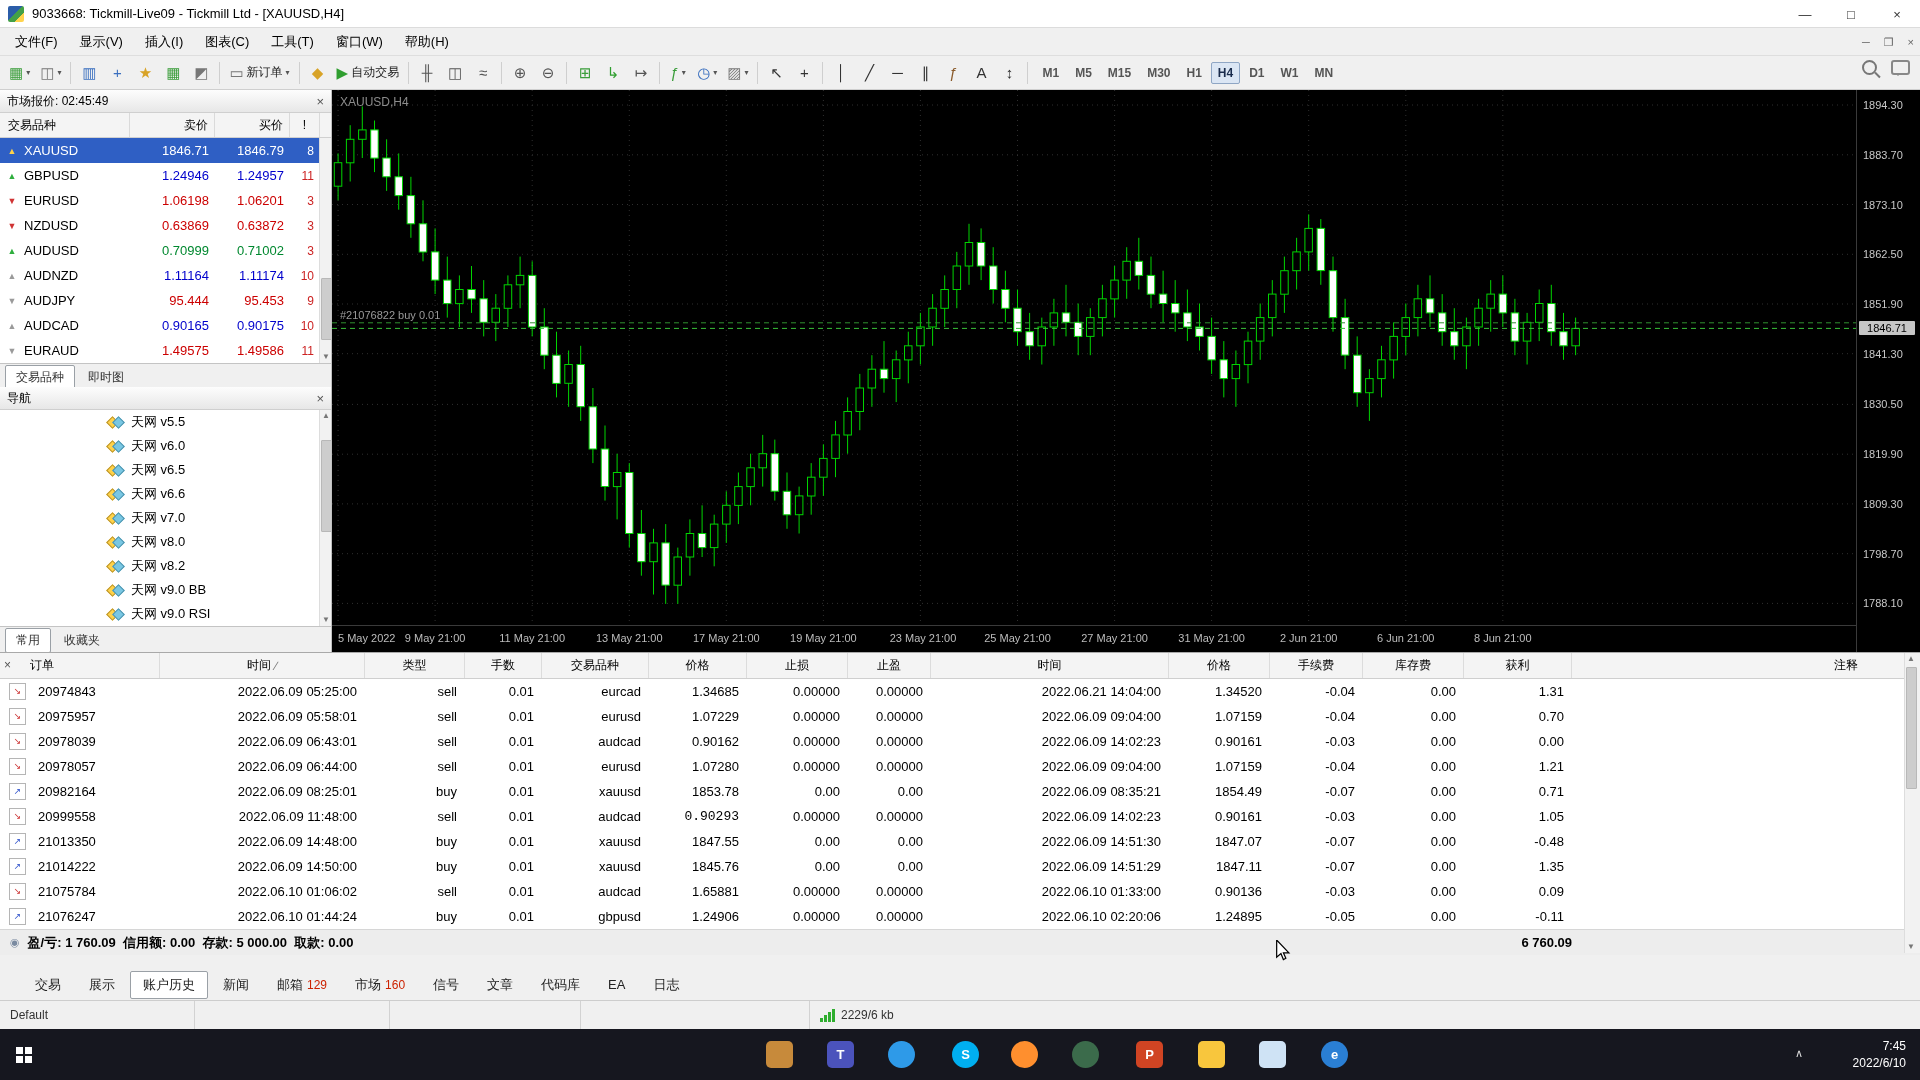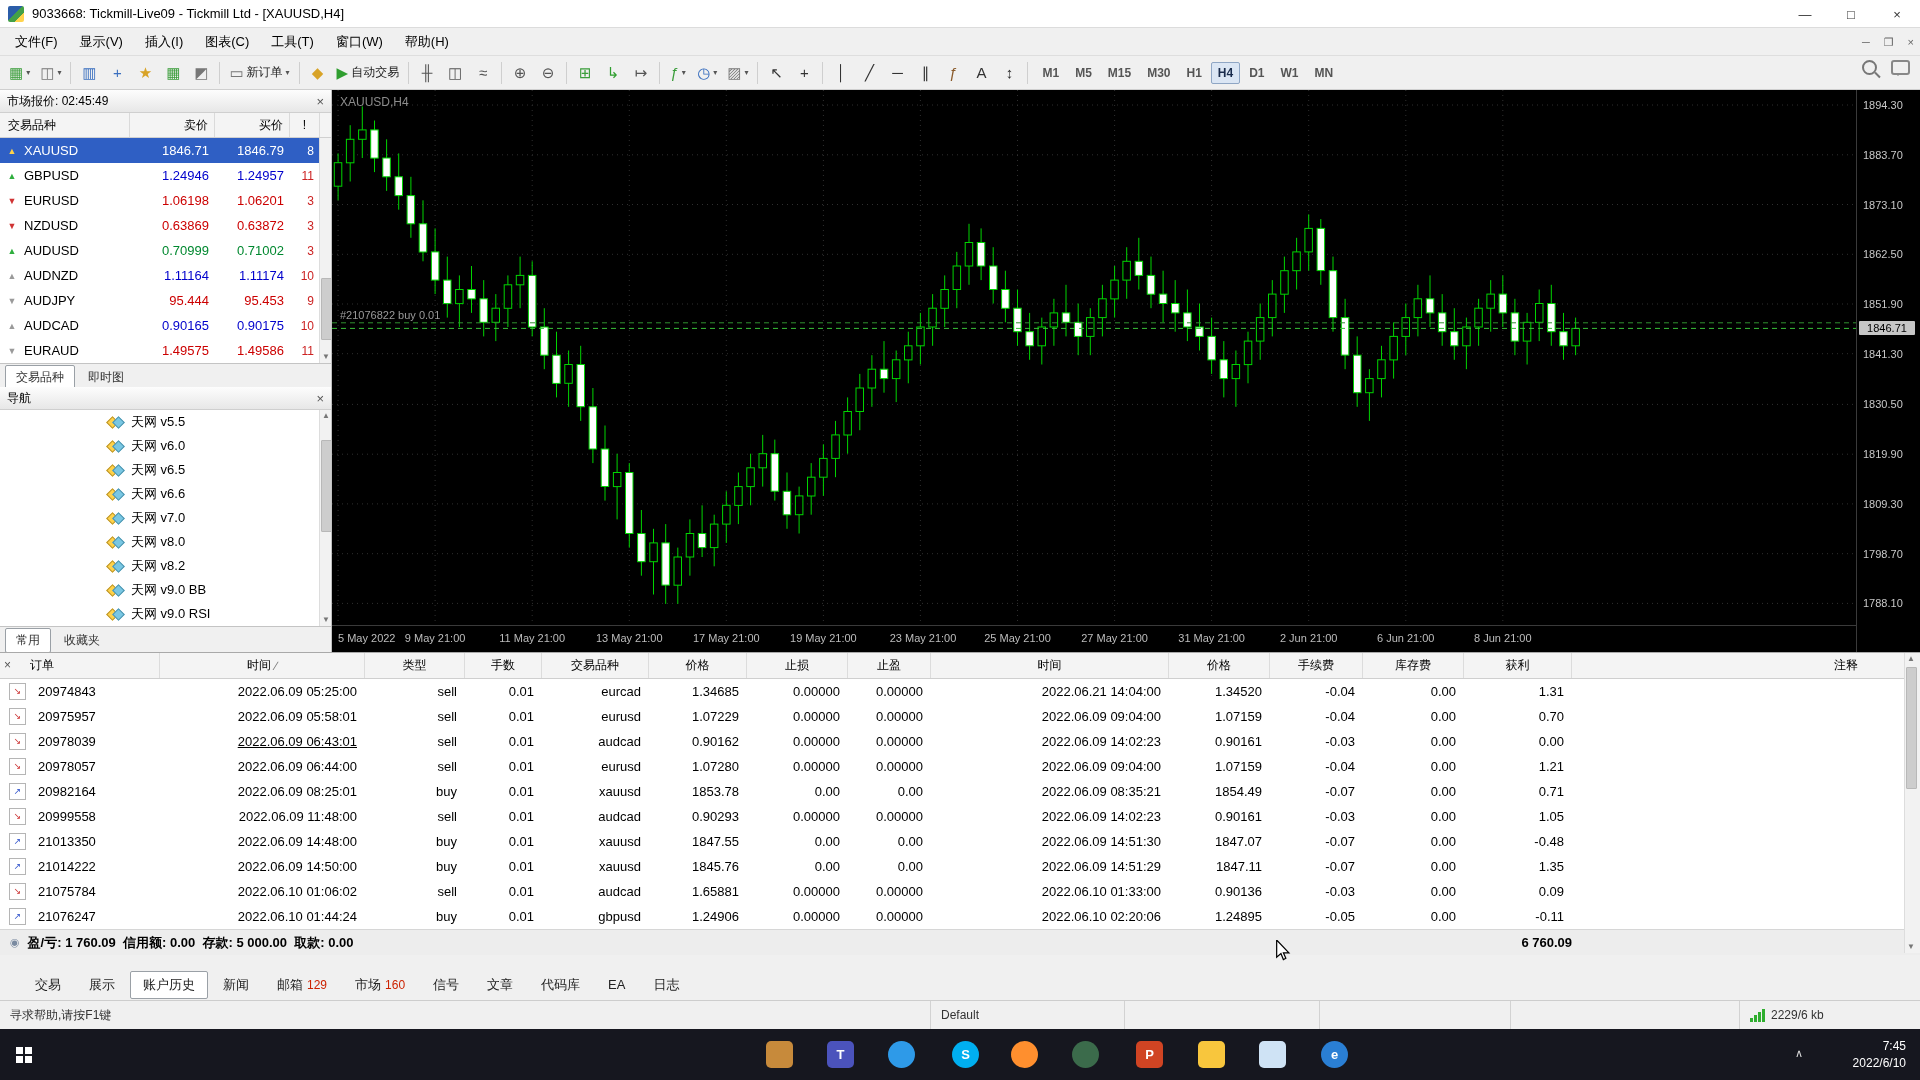--- a/index.html
+++ b/index.html
@@ -740,21 +740,21 @@
           <div class="td" style="width: 93px;">-0.04</div>
           <div class="td" style="width: 101px;">0.00</div>
           <div class="td" style="width: 108px;">0.70</div>
           <div class="td" style="width: 316px;"></div>
         </div>
         <div class="t-row">
           <div class="td lft" style="width: 36px; padding: 0px;">
             <span class="hist-ico" style="color: rgb(204, 51, 51);">↘</span>
           </div>
           <div class="td lft" style="width: 124px;">20978039</div>
-          <div class="td" style="width: 205px; text-decoration: underline;">2022.06.09 06:43:01</div>
+          <div class="td" style="width: 205px;">2022.06.09 06:43:01</div>
           <div class="td" style="width: 100px;">sell</div>
           <div class="td" style="width: 77px;">0.01</div>
           <div class="td" style="width: 107px;">audcad</div>
           <div class="td" style="width: 98px;">0.90162</div>
           <div class="td" style="width: 101px;">0.00000</div>
           <div class="td" style="width: 83px;">0.00000</div>
           <div class="td" style="width: 238px;">2022.06.09 14:02:23</div>
           <div class="td" style="width: 101px;">0.90161</div>
           <div class="td" style="width: 93px;">-0.03</div>
           <div class="td" style="width: 101px;">0.00</div>
@@ -801,21 +801,21 @@
         </div>
         <div class="t-row">
           <div class="td lft" style="width: 36px; padding: 0px;">
             <span class="hist-ico" style="color: rgb(204, 51, 51);">↘</span>
           </div>
           <div class="td lft" style="width: 124px;">20999558</div>
           <div class="td" style="width: 205px;">2022.06.09 11:48:00</div>
           <div class="td" style="width: 100px;">sell</div>
           <div class="td" style="width: 77px;">0.01</div>
           <div class="td" style="width: 107px;">audcad</div>
-          <div class="td" style="width: 98px;">0.90293</div>
+          <div class="td" style="width: 98px; font-family: Liberation Mono, monospace;">0.90293</div>
           <div class="td" style="width: 101px;">0.00000</div>
           <div class="td" style="width: 83px;">0.00000</div>
           <div class="td" style="width: 238px;">2022.06.09 14:02:23</div>
           <div class="td" style="width: 101px;">0.90161</div>
           <div class="td" style="width: 93px;">-0.03</div>
           <div class="td" style="width: 101px;">0.00</div>
           <div class="td" style="width: 108px;">1.05</div>
           <div class="td" style="width: 316px;"></div>
         </div>
         <div class="t-row">
@@ -914,23 +914,20 @@
         <span class="t-tab"><span>市场</span><span class="tab-badge">160</span></span>
         <span class="t-tab"><span>信号</span></span>
         <span class="t-tab"><span>文章</span></span>
         <span class="t-tab"><span>代码库</span></span>
         <span class="t-tab"><span>EA</span></span>
         <span class="t-tab"><span>日志</span></span>
       </div>
   </div>
 
   <div id="statusbar">
-    <div class="sb-seg" style="width:930px;">
-      <span>寻求帮助,请按F1键</span>
-    </div>
     <div class="sb-seg" style="width:194px;">
       <span>Default</span>
     </div>
     <div class="sb-seg" style="width:195px;"></div>
     <div class="sb-seg" style="width:191px;"></div>
     <div class="sb-seg" style="width:229px;"></div>
     <div class="sb-seg" style="flex:1;">
       <span class="bars">
           <span style="height:4px"></span>
           <span style="height:7px"></span>

